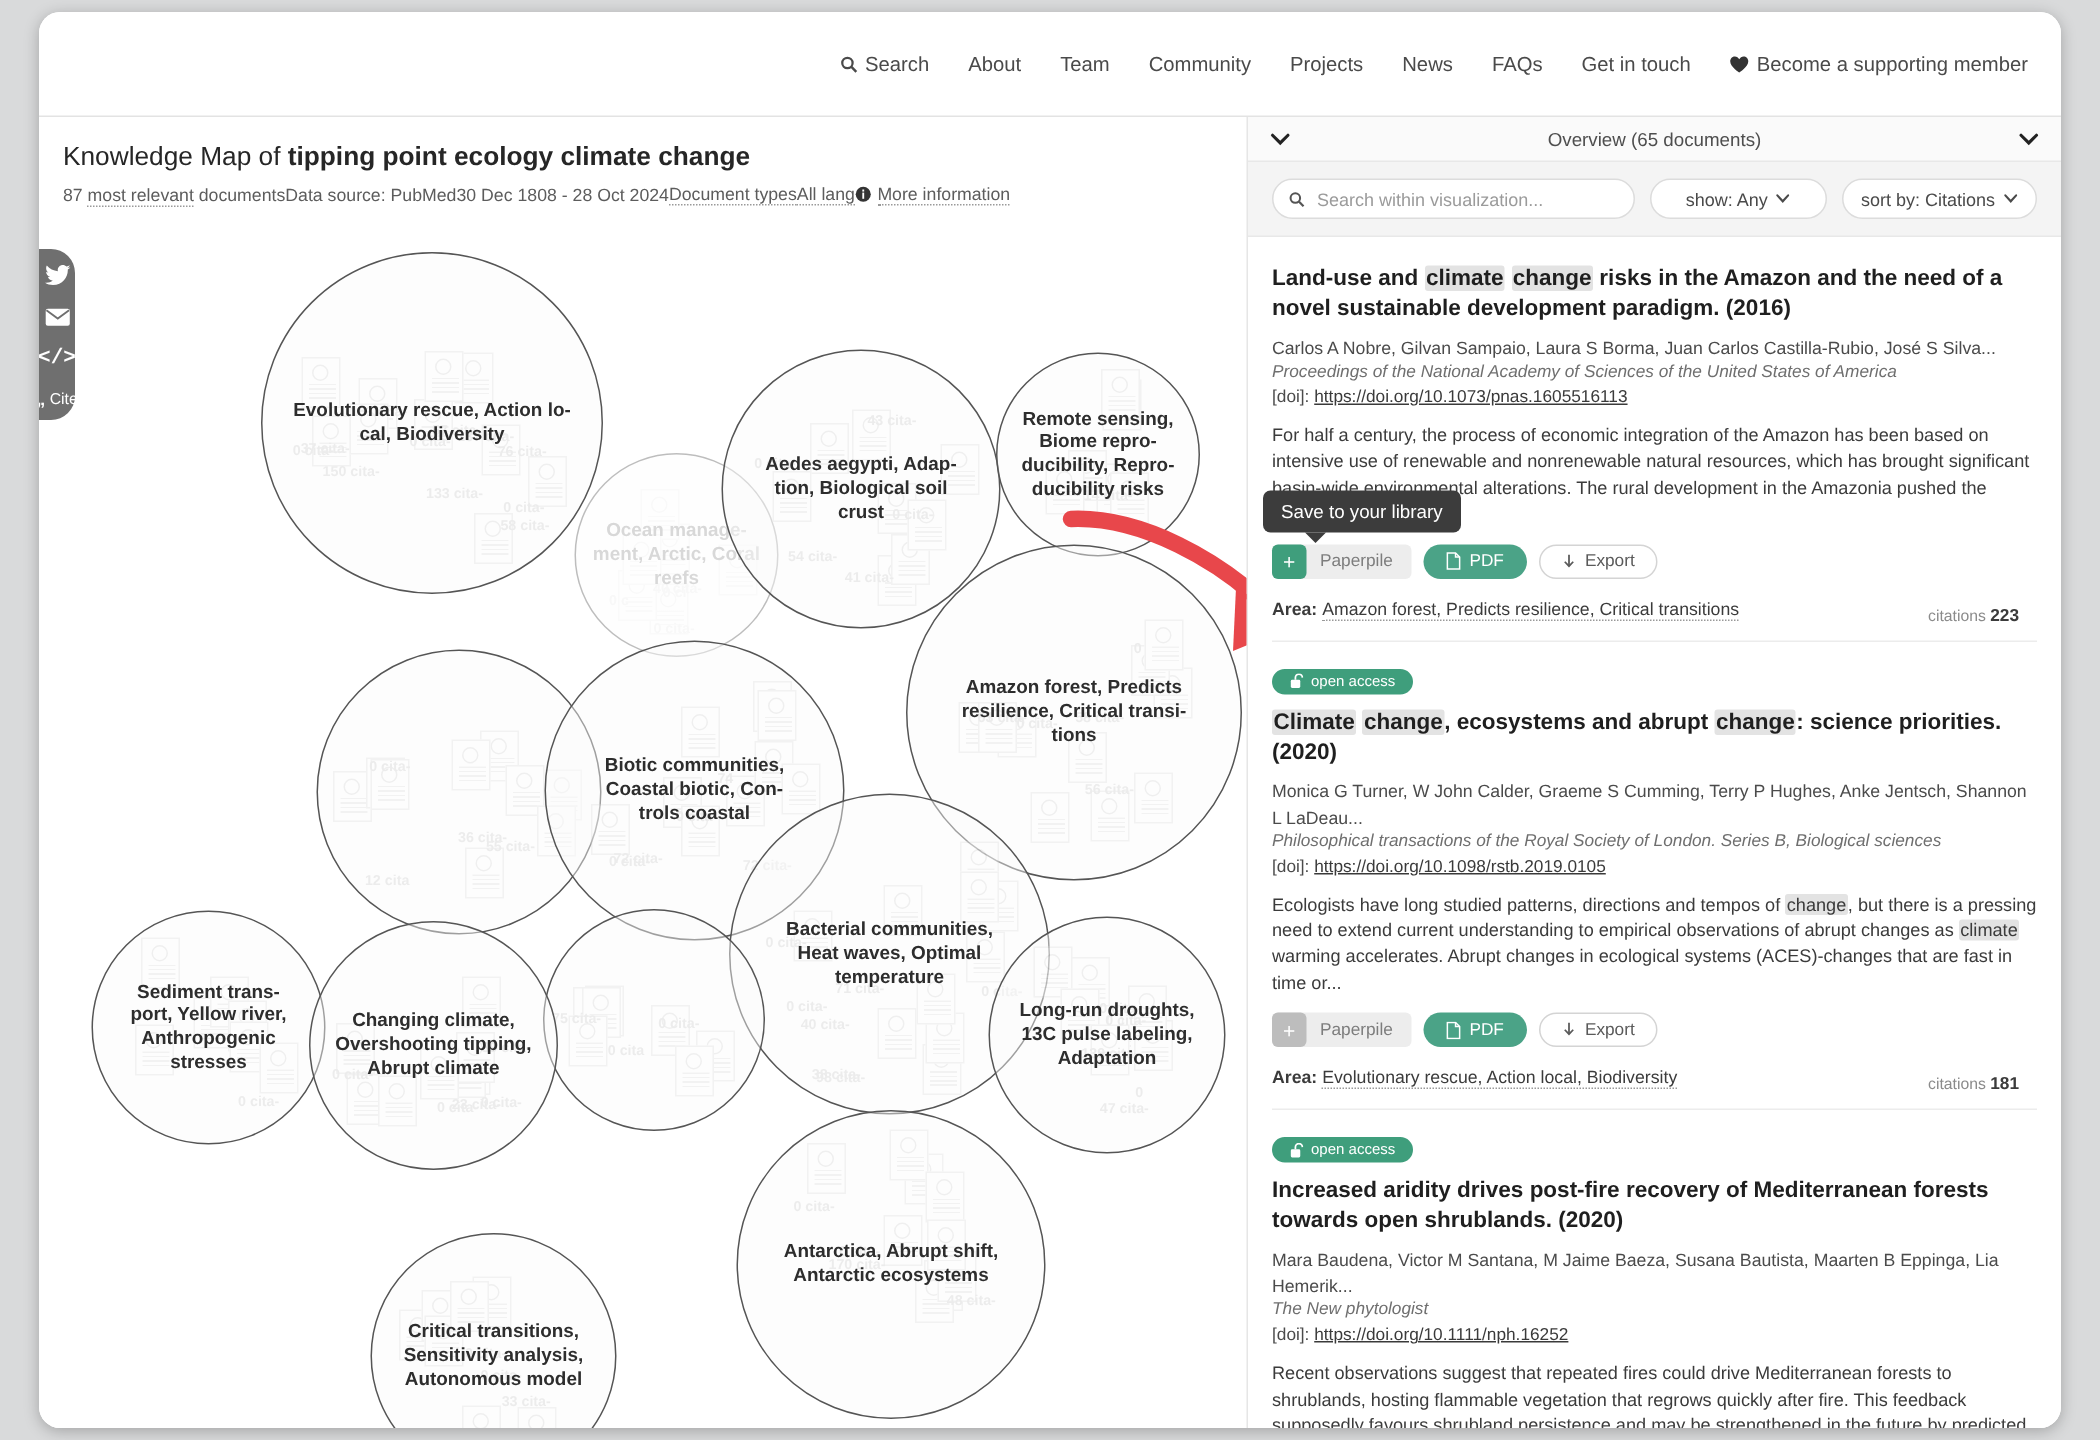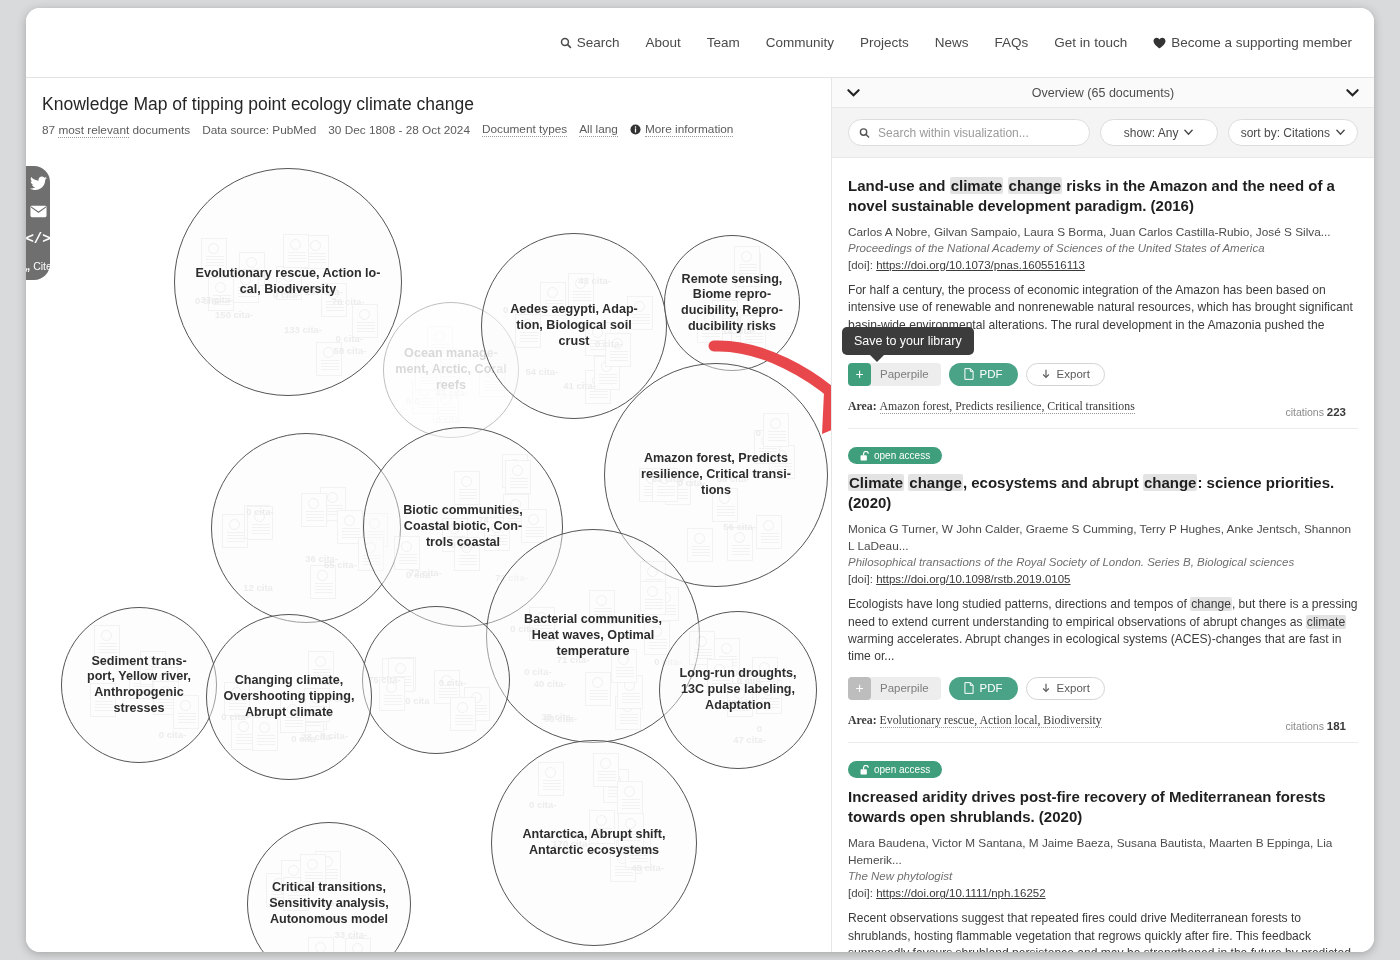--- a/index.html
+++ b/index.html
@@ -67,24 +67,24 @@
   .listcol {
     position: relative;
     width: 542px; height: 100%;
     background: #fff;
     overflow: hidden;
   }
 
   
   .map-head { padding: 16px 0 0 16px; }
   .map-title { font-size: 17.5px; color: #262626; }
-  .map-title b { font-weight: normal; }
+  .map-title b { font-weight: bold; }
   .map-meta {
     margin-top: 7px; font-size: 11.8px; color: #5c5c5c;
-    display: flex; align-items: center; gap: 12px; flex-wrap: wrap;
+    display: flex; align-items: center; flex-wrap: wrap;
   }
   .dotted { border-bottom: 1px dotted #9a9a9a; cursor: pointer; }
   .meta-info { display: flex; align-items: center; gap: 4px; cursor: pointer; }
 
   
   .rail {
     position: absolute; left: -14px; top: 88px;
     width: 38px; padding: 10px 0 8px 14px;
     background: #6f6f6f;
     border-radius: 0 16px 16px 0;
@@ -228,21 +228,21 @@
     height: 23px; padding: 0 15px; border-radius: 12px;
     font-size: 11.5px; cursor: pointer;
   }
   .btn-export {
     display: flex; align-items: center; justify-content: center; gap: 6px;
     background: #fff; color: #5a5a5a;
     border: 1px solid #d4d4d4;
     height: 23px; padding: 0 14px; border-radius: 12px;
     font-size: 11.5px; cursor: pointer;
   }
-  .doc-area { font-size: 11.8px; color: #3b3b3b; margin-top: 13px; font-family: Liberation Serif, serif; }
+  .doc-area { font-size: 11.8px; color: #3b3b3b; margin-top: 13px; }
   .doc-area b { font-weight: bold; }
   .doc-area span.link { border-bottom: 1px dotted #999; cursor: pointer; }
   .doc-cit {
     position: absolute; right: 12px; bottom: 10px;
     font-size: 10.5px; color: #8b8b8b; margin-left: 16px;
   }
   .doc-cit b { color: #3b3b3b; font-size: 11.5px; }
 
   
   .tooltip {

